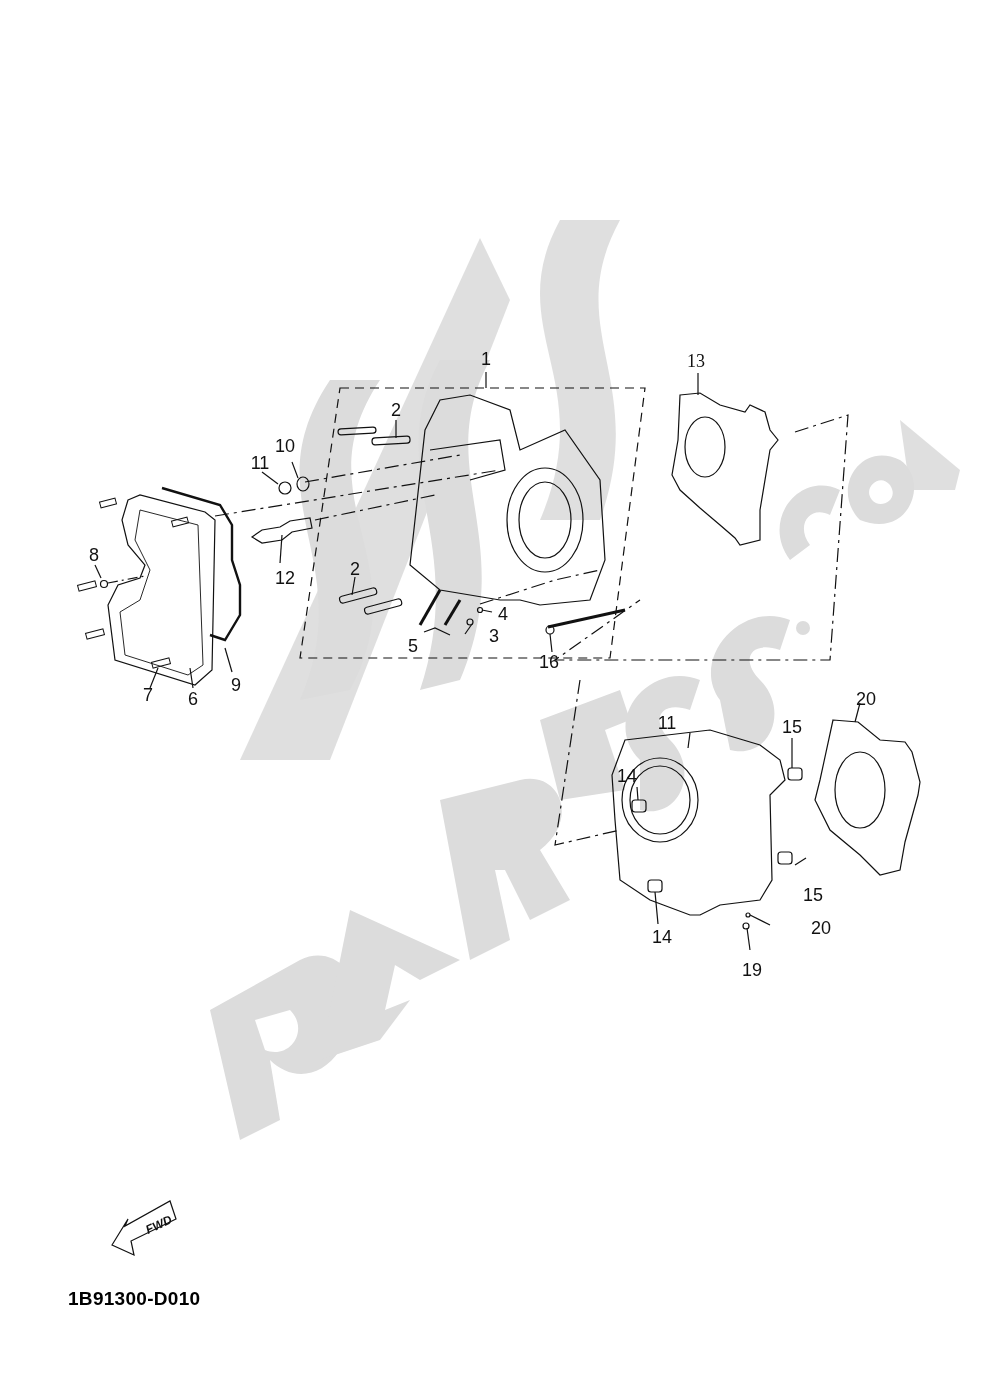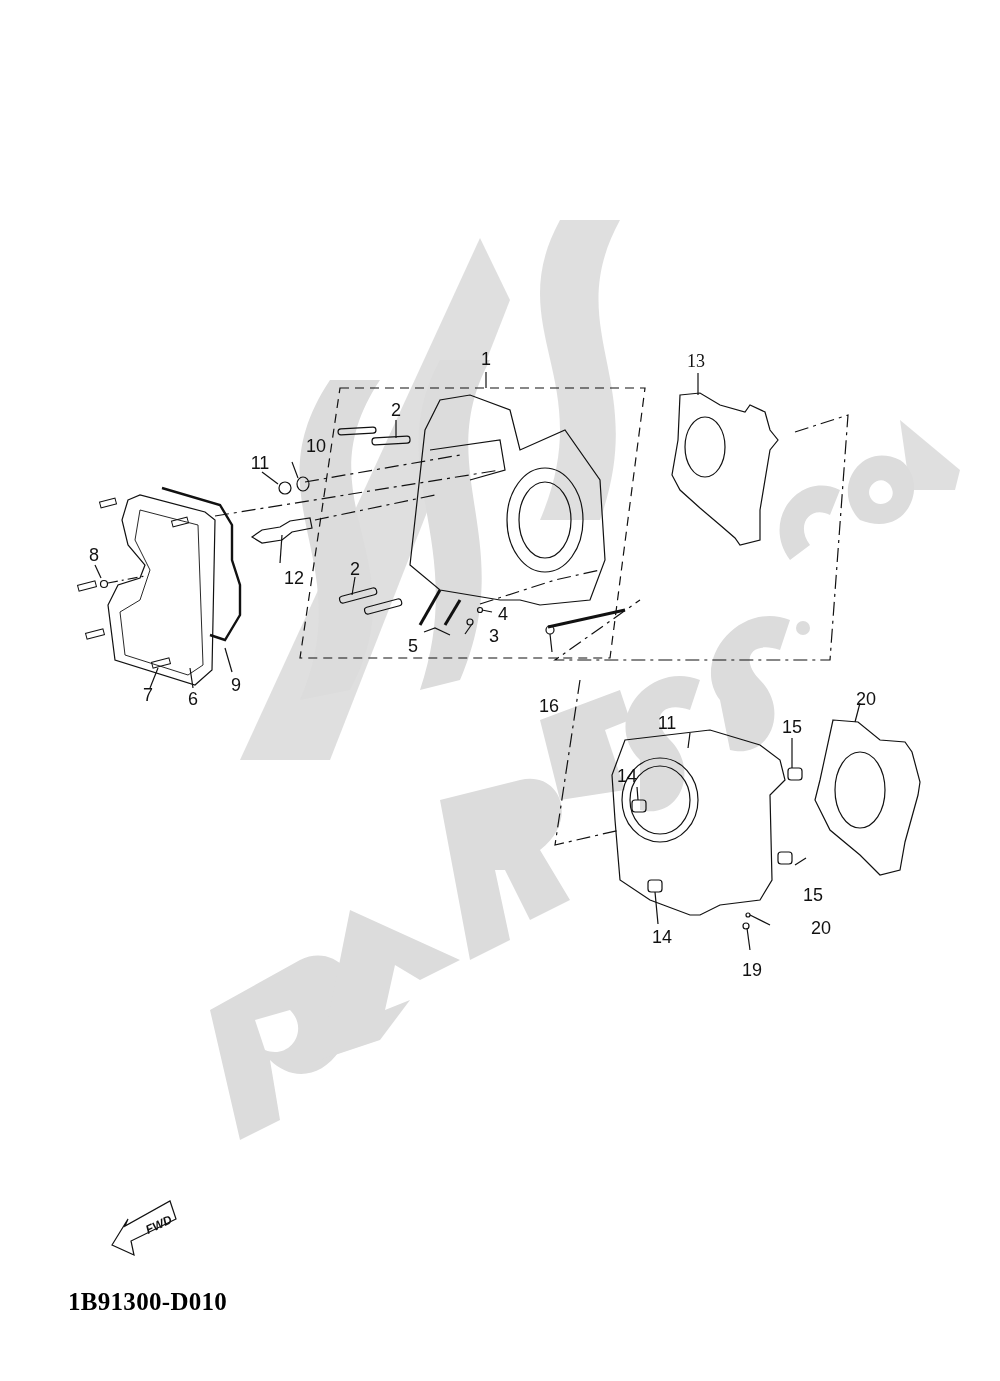--- a/index.html
+++ b/index.html
@@ -1,19 +1,19 @@
 <!DOCTYPE html>
 <html><head>
 <meta charset="utf-8">
 <style>
   html, body { margin:0; padding:0; background:#ffffff; }
   body { width:1000px; height:1381px; position:relative; overflow:hidden; font-family:"Liberation Sans", sans-serif; }
   #canvas { position:absolute; left:0; top:0; width:1000px; height:1381px; }
   .callout { position:absolute; font-family:"Liberation Sans", sans-serif; font-size:18px; color:#111; line-height:1; transform:translate(-50%,-50%); white-space:nowrap; }
-  .diagram-code { position:absolute; left:68px; top:1288px; font-family:Liberation Serif, serif; font-weight:bold; font-size:25px; color:#000; letter-spacing:0.3px; }
+  .diagram-code { position:absolute; left:68px; top:1288px; font-family:Liberation Sans, sans-serif; font-weight:bold; font-size:19px; color:#000; letter-spacing:0.3px; }
 </style>
 </head>
 <body>
 
 <div id="canvas">
 <svg width="1000" height="1381" viewBox="0 0 1000 1381" xmlns="http://www.w3.org/2000/svg">
 
   <g fill="#dcdcdc">
     <path d="M480 238 L510 300 L330 760 L240 760 Z" opacity="0.9"></path>
     <path d="M330 380 C 250 500, 360 560, 300 700 L 350 690 C 420 560, 300 500, 380 380 Z"></path>
@@ -140,28 +140,28 @@
 <div class="callout" style="left:486px; top:359px;">1</div>
 <div class="callout" style="left:396px; top:410px;">2</div>
 <div class="callout" style="left:355px; top:569px;">2</div>
 <div class="callout" style="left:494px; top:636px;">3</div>
 <div class="callout" style="left:503px; top:614px;">4</div>
 <div class="callout" style="left:413px; top:646px;">5</div>
 <div class="callout" style="left:193px; top:699px;">6</div>
 <div class="callout" style="left:148px; top:695px;">7</div>
 <div class="callout" style="left:94px; top:555px;">8</div>
 <div class="callout" style="left:236px; top:685px;">9</div>
-<div class="callout" style="left:285px; top:446px;margin-left:31px;">10</div>
+<div class="callout" style="left:285px; top:446px;">10</div>
 <div class="callout" style="left:260px; top:463px;">11</div>
-<div class="callout" style="left:285px; top:578px;margin-left:9px;">12</div>
+<div class="callout" style="left:285px; top:578px;">12</div>
 <div class="callout" style="left:696px; top:361px;font-family:Liberation Serif, serif;">13</div>
 <div class="callout" style="left:627px; top:776px;">14</div>
 <div class="callout" style="left:662px; top:937px;">14</div>
 <div class="callout" style="left:792px; top:727px;">15</div>
 <div class="callout" style="left:813px; top:895px;">15</div>
-<div class="callout" style="left:549px; top:662px;margin-top:44px;">16</div>
+<div class="callout" style="left:549px; top:662px;">16</div>
 <div class="callout" style="left:667px; top:723px;">11</div>
 <div class="callout" style="left:866px; top:699px;">20</div>
 <div class="callout" style="left:752px; top:970px;">19</div>
 <div class="callout" style="left:821px; top:928px;">20</div>
 
 <div class="diagram-code">1B91300-D010</div>
 </div>
 
 </body></html>

